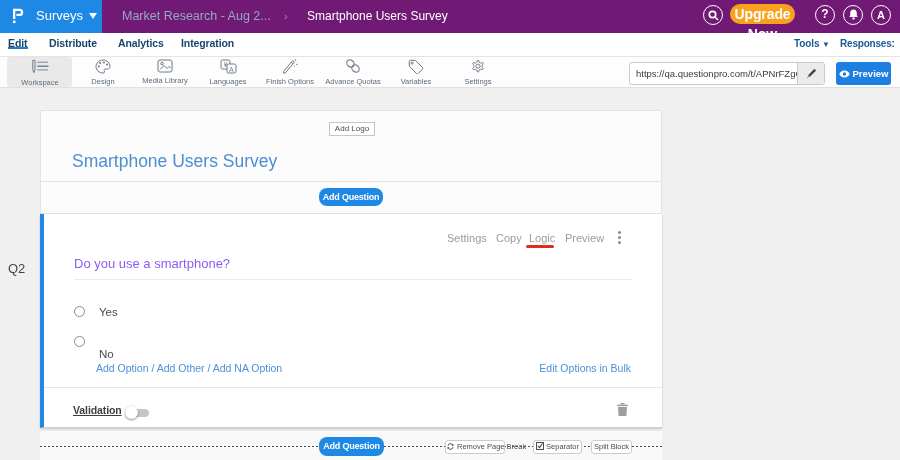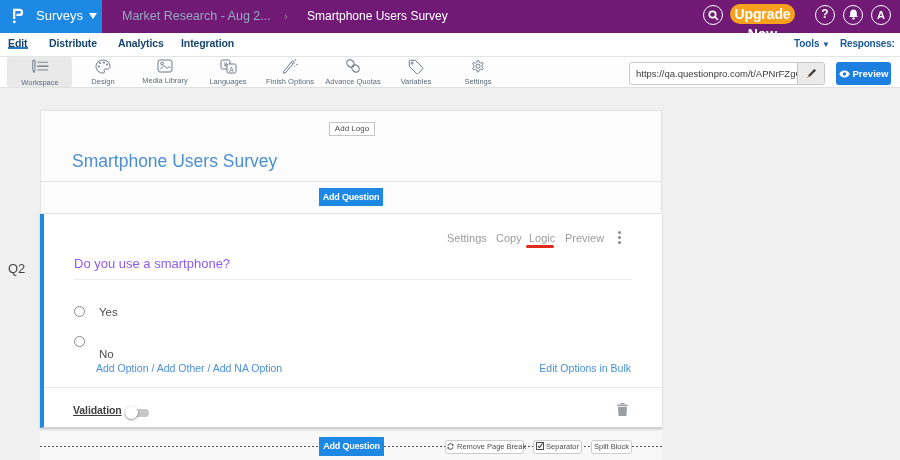--- a/index.html
+++ b/index.html
@@ -35,21 +35,21 @@
 .urlbox .addon { position:absolute; right:0; top:0; width:27px; height:21px; background:#ebebeb; border-left:1px solid #c9c9c9; }
 .preview { position:absolute; left:836px; top:5px; width:55px; height:23px; background:#1d7fe0; border-radius:3px; color:#fff; font-size:9.5px; font-weight:bold; text-align:center; line-height:23px; }
 
 
 .q2 { position:absolute; left:8px; top:261px; font-size:13px; color:#454545; }
 .col { position:absolute; left:40px; top:110px; width:622px; }
 .sec1 { position:absolute; left:0; top:0; width:622px; height:72px; background:#fcfcfc; border:1px solid #e3e3e3; }
 .addlogo { position:absolute; left:288px; top:11px; width:46px; height:14px; background:#fff; border:1px solid #c6c6c6; border-radius:0; font-size:8px; color:#4a4a4a; text-align:center; line-height:12px; }
 .title { position:absolute; left:31px; top:40px; font-size:17.5px; color:#4a8fd2; }
 .sec2 { position:absolute; left:0; top:72px; width:622px; height:32px; background:#fcfcfc; border:1px solid #e3e3e3; border-top:none; }
-.addq { position:absolute; background:#1e88e5; border-radius:0; color:#fff; font-size:9px; font-weight:bold; text-align:center; letter-spacing:-0.2px; }
+.addq { position:absolute; background:#1e88e5; border-radius:8px; color:#fff; font-size:9px; font-weight:bold; text-align:center; letter-spacing:-0.2px; }
 .addq1 { left:279px; top:78px; width:64px; height:18px; line-height:18px; }
 
 .qcard { position:absolute; left:0; top:104px; width:622px; height:214px; background:#fff; border-left:4px solid #1e88e5; border-bottom:1px solid #d0d0d0; box-shadow:0 1px 2px rgba(0,0,0,0.18); }
 .qnav { position:absolute; top:18px; font-size:11px; color:#9b9b9b; }
 .redline { position:absolute; left:482px; top:31px; width:28px; height:3px; background:#e02b1f; border-radius:2px; }
 .dots { position:absolute; left:573.5px; top:17px; width:3px; }
 .dots i { display:block; width:3px; height:3px; border-radius:50%; background:#8a8a8a; margin-bottom:2px; }
 .qtext { position:absolute; left:30px; top:41.5px; font-size:13px; color:#8b5cf6; }
 .qline { position:absolute; left:30px; top:64.5px; width:558px; height:1px; background:#ebebeb; }
 .radio { position:absolute; width:11px; height:11px; border:1.5px solid #8a8a8a; border-radius:50%; background:#fff; }
@@ -255,21 +255,21 @@
     <svg class="trash" width="11" height="13" viewBox="0 0 11 13">
       <rect x="3.5" y="0" width="4" height="1.4" fill="#9b9fa3"></rect>
       <rect x="0.2" y="1.6" width="10.6" height="1.6" fill="#9b9fa3"></rect>
       <path d="M1,4 L10,4 L9.4,13 L1.6,13 Z" fill="#9b9fa3"></path>
     </svg>
   </div>
 
   <div class="strip">
     <div class="dash"></div>
     <div class="addq addq2">Add Question</div>
-    <div class="miniBtn" style="left:405px; width:79px;">
+    <div class="miniBtn" style="left:405px; width:60px;">
       <svg width="9" height="9" viewBox="0 0 9 9" style="vertical-align:-1.5px; margin-right:2px;">
         <path d="M2,3.8 A2.5,2.5 0 0 1 6.8,3.2 M7,5.2 A2.5,2.5 0 0 1 2.2,5.8" stroke="#4c4c4c" stroke-width="1" fill="none"></path>
         <path d="M6,3.4 L7.1,3.6 L7.3,2.4" stroke="#4c4c4c" stroke-width="0.9" fill="none"></path>
         <path d="M3,5.6 L1.9,5.4 L1.7,6.6" stroke="#4c4c4c" stroke-width="0.9" fill="none"></path>
       </svg>Remove Page Break</div>
     <div class="miniBtn" style="left:493px; width:49px;">
       <svg width="8" height="8" viewBox="0 0 8 8" style="vertical-align:-1px; margin-right:2px;">
         <rect x="0.5" y="0.5" width="7" height="7" stroke="#4c4c4c" fill="none"></rect>
         <path d="M2,4 L3.5,5.5 L6.5,1.5" stroke="#4c4c4c" stroke-width="1.2" fill="none"></path>
       </svg>Separator</div>

